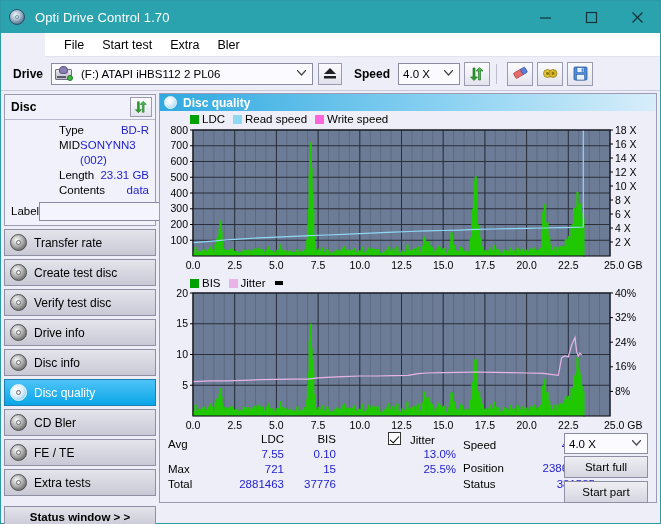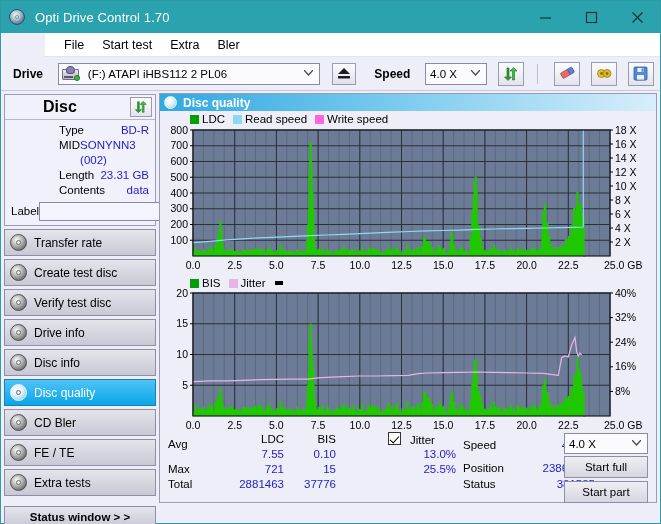--- a/index.html
+++ b/index.html
@@ -37,21 +37,21 @@
     color:#1b1b1b; font-size:15px; }
   .winbtn svg { display:block; }
 
   
   .menubar { height:24px; background:#ffffff; display:flex; align-items:center;
     padding-left:10px; border-bottom:1px solid #e3e3ee;margin-left:44px; }
   .menuitem { padding:3px 9px; font-size:12.5px; color:#000; }
 
   
   .toolbar { height:34px; background:#eeeef8; display:flex; align-items:center; padding:0 6px;
-     border-bottom:1px solid #c9c9dd;justify-content:space-between;}
+     border-bottom:1px solid #c9c9dd;}
   .tb-label { font-weight:bold; font-size:12px; color:#000; margin:0 8px 0 6px; }
   .combo { height:22px; background:#fafaff; border:1px solid #8a8aa0;
     display:flex; align-items:center; position:relative; font-size:11.5px; color:#000;}
   .combo .cv { padding-left:4px; white-space:nowrap; overflow:hidden; }
   .combo .arrow { position:absolute; right:6px; top:6px; }
   .drive-combo { width:262px; }
   .speed-combo { width:62px; }
   .drive-ico { width:18px;height:15px; margin:0 4px 0 3px; position:relative; flex:none;}
   .drive-ico .body{position:absolute;left:0;top:3px;width:17px;height:11px;background:linear-gradient(#e8e8ef,#b9b9c8);border:1px solid #70707f;border-radius:1px;}
   .drive-ico .slot{position:absolute;left:2px;top:10px;width:9px;height:2px;background:#5a5a6a;}
@@ -63,21 +63,21 @@
      border:1px solid #9a9ab0; display:flex;align-items:center;justify-content:center;}
   .sep { width:1px; height:20px; background:#bdbdd0; margin:0 6px; }
 
   
   .body-wrap { display:flex; height:calc(524px - 32px - 24px - 34px - 22px); }
   .sidebar { width:158px; flex:none; padding:3px 3px 0 3px; }
 
   .disc-panel { border:1px solid #9b9bb4; background:#f1f1fb; }
   .disc-head { display:flex;align-items:center;justify-content:space-between;
     padding:2px 3px 2px 6px; border-bottom:1px solid #b8b8cc; }
-  .disc-head b { font-size:16px;margin-left:32px; }
+  .disc-head b { font-size:12px; }
   .refresh-btn { width:22px;height:20px;background:linear-gradient(#fcfcff,#e3e3ee);
      border:1px solid #9a9ab0; display:flex;align-items:center;justify-content:center;}
   .disc-rows { padding:3px 6px 4px 6px; }
   .drow { display:flex; justify-content:space-between; font-size:11.5px; line-height:15px;margin-left:48px; }
   .drow .k { color:#000; }
   .drow .v { color:#2222cc; }
   .label-row { display:flex; align-items:center; margin-top:3px; }
   .label-row .k { width:36px; font-size:11.5px; }
   .label-input { flex:1; height:19px; border:1px solid #8a8aa0; background:#f4f4fe; }
   .label-btn { width:22px;height:20px;margin-left:4px;background:linear-gradient(#fcfcff,#e3e3ee);

